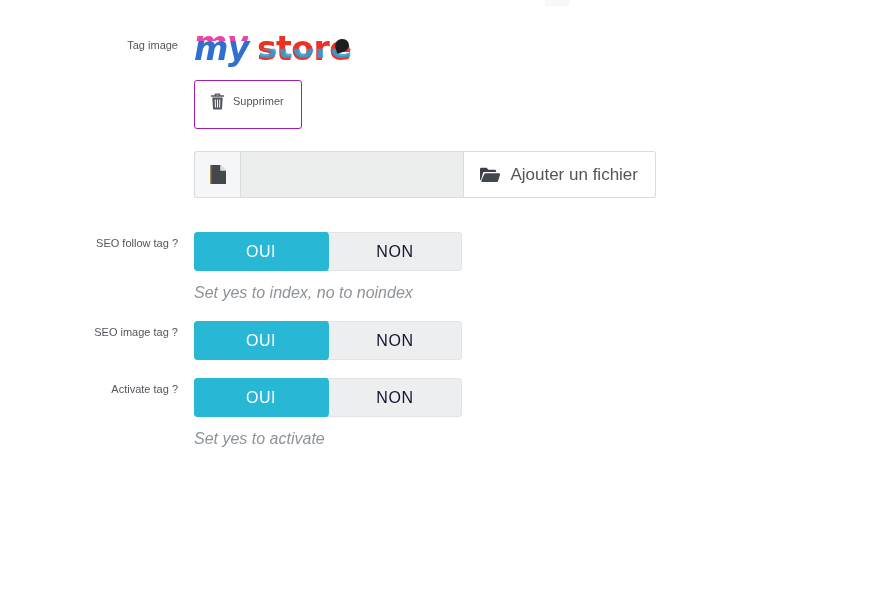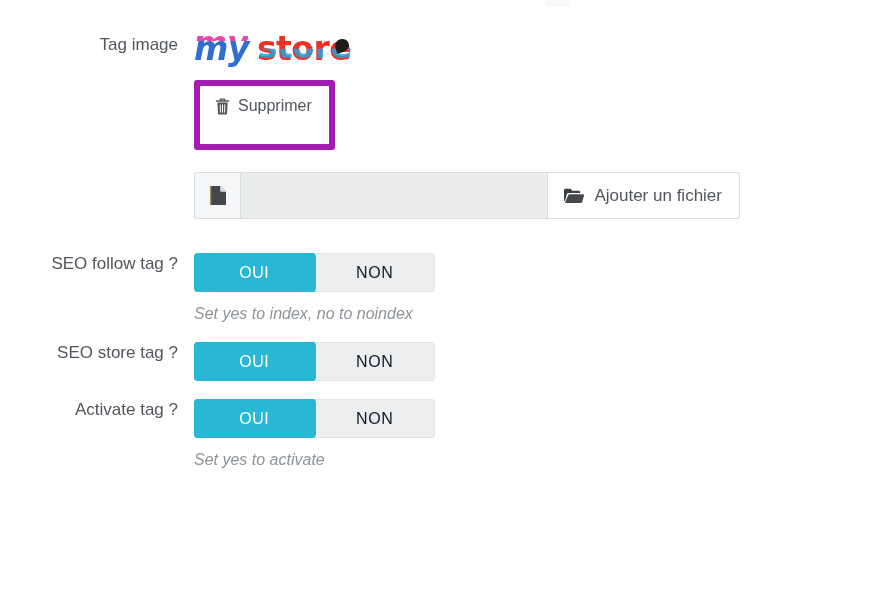--- a/index.html
+++ b/index.html
@@ -38,21 +38,21 @@
     align-items: flex-start;
     margin-bottom: 0;
   }
 
   .label-col {
     width: 194px;
     flex: 0 0 194px;
     text-align: right;
     padding-right: 16px;
     box-sizing: border-box;
-    font-size: 17px;
+    font-size: 11px;
     color: #51565c;
     line-height: 22px;
     font-weight: 400;
   }
 
   .field-col {
     flex: 1 1 auto;
     padding-left: 0;
   }
 
@@ -103,38 +103,38 @@
     transform: rotate(-18deg);
   }
 
   
   .btn-delete {
     margin-top: 10px;
     display: inline-flex;
     align-items: center;
     gap: 8px;
     background: #ffffff;
-    border: 6px solid #a21caf;
+    border: 1px solid #a21caf;
     border-radius: 3px;
-    padding: 10px 17px 28px 15px;
-    font-size: 16px;
+    padding: 10px 17px 17px 15px;
+    font-size: 11px;
     color: #51565c;
     cursor: pointer;
     line-height: 20px;
     font-family: "Liberation Sans", sans-serif;
   }
 
   .icon-trash { width: 15px; height: 17px; display:block; }
 
   
   .file-group {
     display: flex;
     align-items: stretch;
     margin-top: 0;
-    width: 546px;
+    width: 462px;
     height: 47px;
     box-sizing: border-box;
   }
   .file-icon-box {
     width: 45px;
     flex: 0 0 45px;
     border: 1px solid #d5dde2;
     border-right: none;
     background: #f4f6f7;
     border-radius: 3px 0 0 3px;
@@ -174,21 +174,21 @@
     white-space: nowrap;
   }
   .icon-folder { width: 20px; height: 16px; display:block; }
 
   
   .switch {
     display: inline-flex;
     border-radius: 4px;
     overflow: hidden;
     background: #eceeef;
-    width: 241px;
+    width: 268px;
     height: 39px;
     box-shadow: inset 0 0 0 1px #e2e4e6;
   }
   .switch .opt {
     flex: 1 1 50%;
     display: flex;
     align-items: center;
     justify-content: center;
     font-size: 16px;
     letter-spacing: .6px;
@@ -291,21 +291,21 @@
         <div class="opt on-active">OUI</div>
         <div class="opt off-idle">NON</div>
       </div>
       <div class="help-text">Set yes to index, no to noindex</div>
     </div>
   </div>
 
   <div class="spacer-row"></div>
 
   <div class="form-row">
-    <div class="label-col">SEO store tag ?</div>
+    <div class="label-col">SEO image tag ?</div>
     <div class="field-col">
       <div class="switch">
         <div class="opt on-active">OUI</div>
         <div class="opt off-idle">NON</div>
       </div>
     </div>
   </div>
 
   <div class="spacer-row"></div>
 

